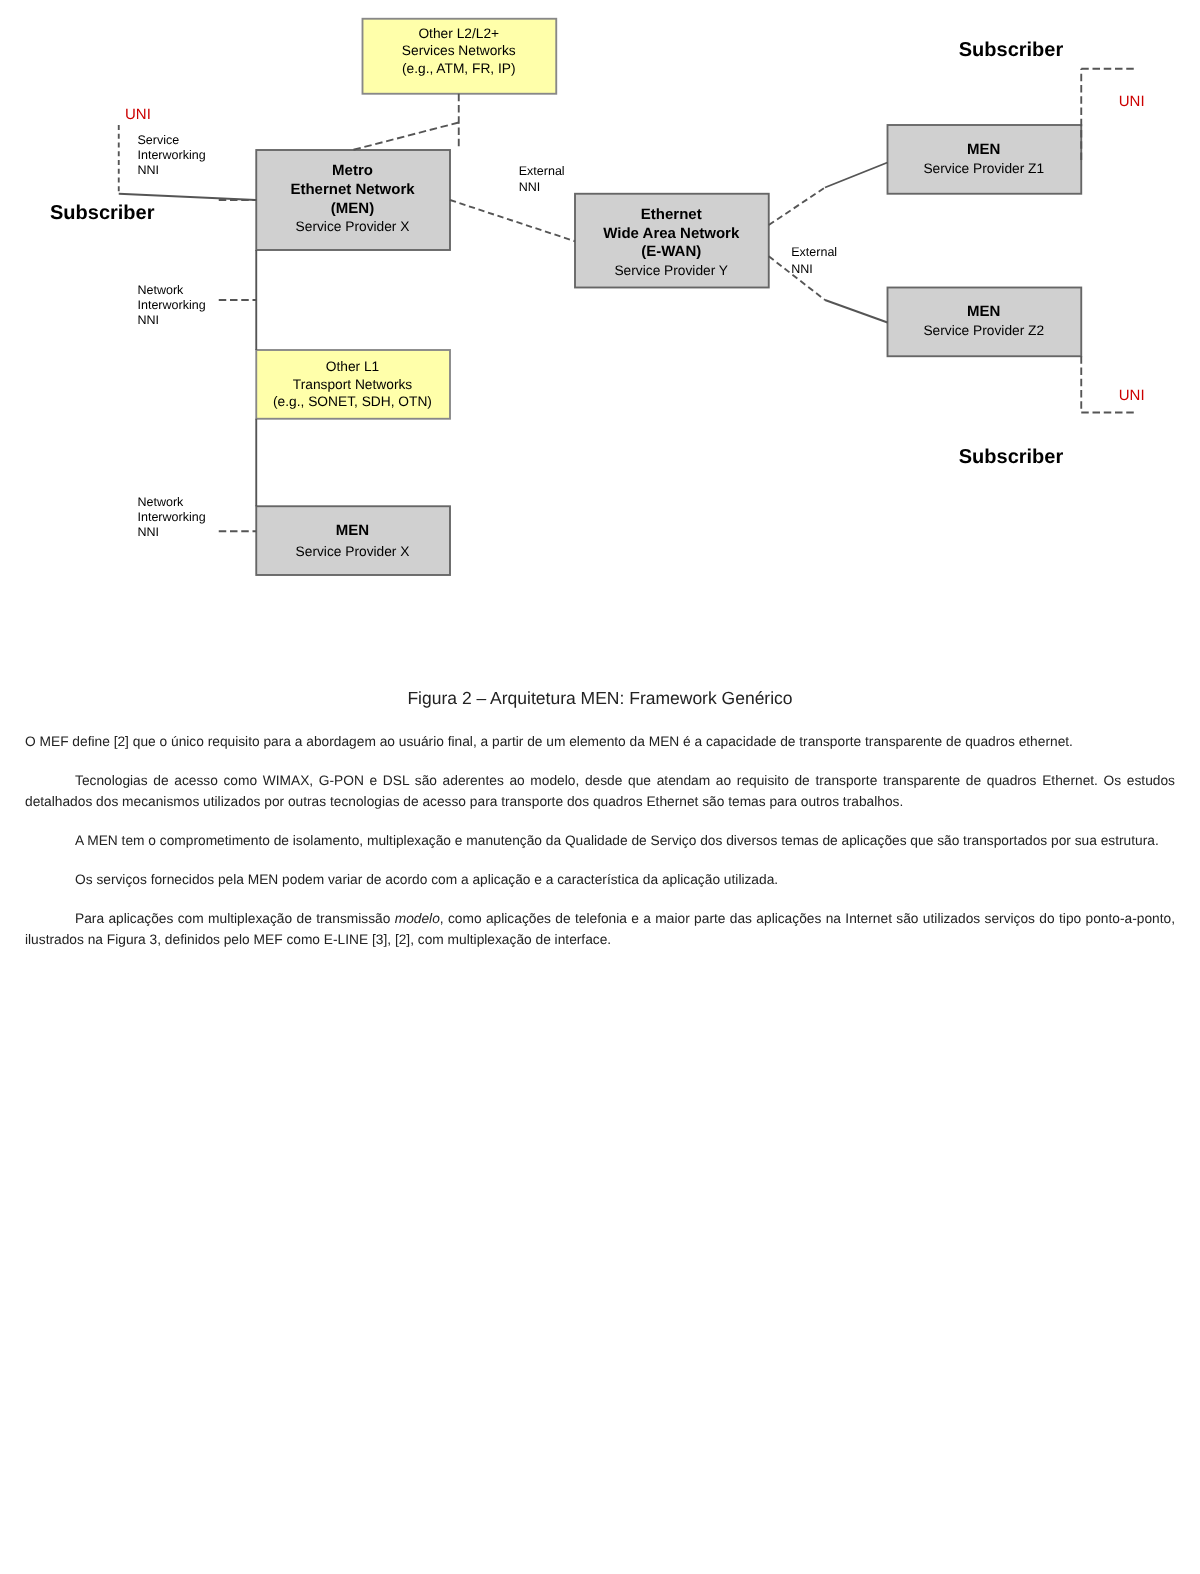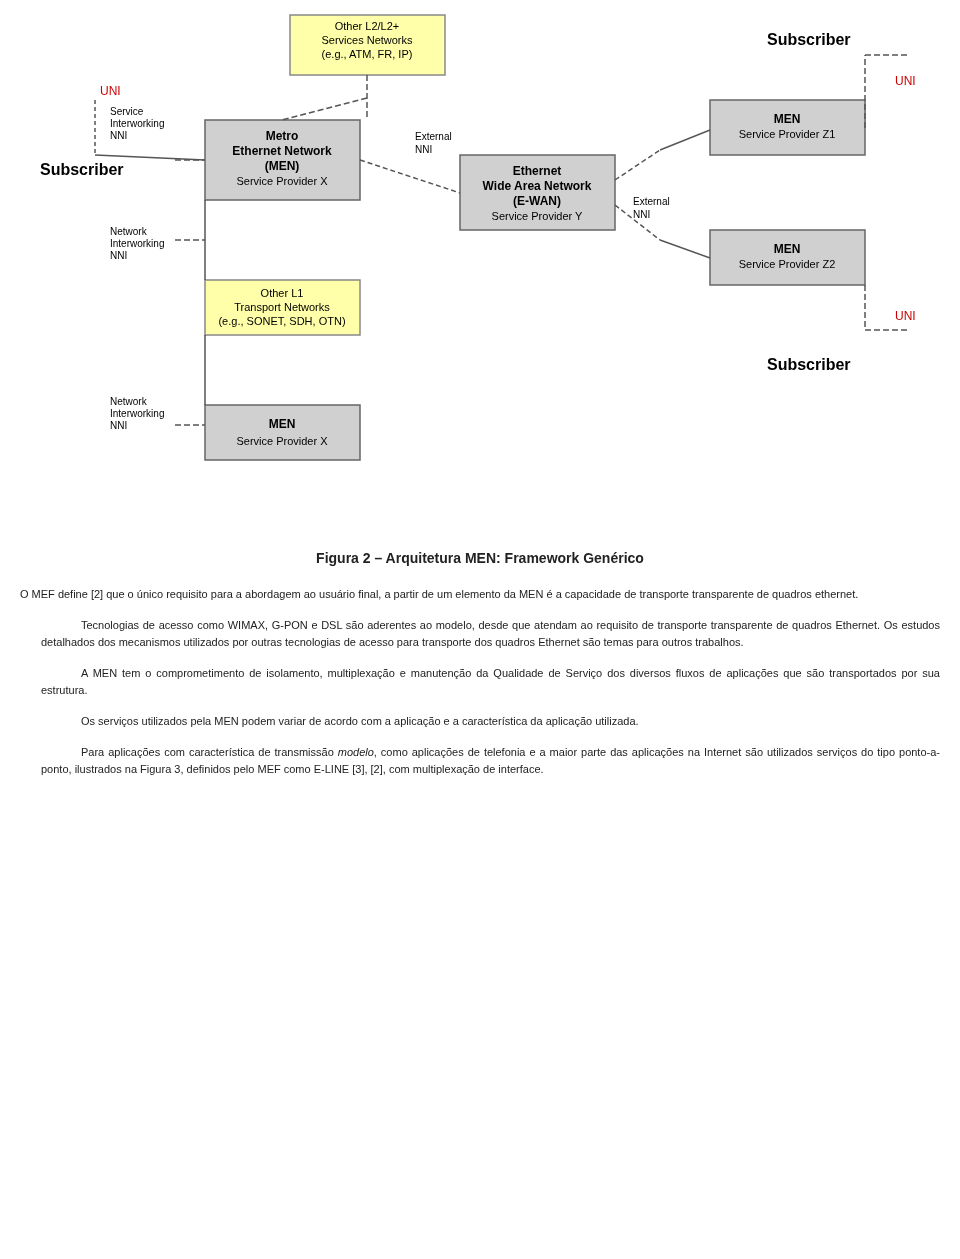--- a/index.html
+++ b/index.html
@@ -23,35 +23,34 @@
 
     svg.diagram {
       width: 100%;
       height: 530px;
     }
 
     
     .figure-caption {
       text-align: center;
       font-size: 14px;
-      font-weight: bold;
+      font-weight: normal;
       margin-bottom: 20px;
       margin-top: 4px;
     }
 
     
     .body-text {
       font-size: 11px;
       line-height: 1.55;
       margin-bottom: 14px;
       text-align: justify;
     }
     .body-text.indented {
       text-indent: 40px;
-      margin-left: 21px;
     }
   </style>
 </head>
 <body>
 
 <div class="diagram-container">
   <svg class="diagram" viewBox="0 0 920 530">
 
     <defs>
       <marker id="arrow" markerWidth="6" markerHeight="6" refX="3" refY="3" orient="auto">
@@ -153,19 +152,19 @@
 
   </svg>
 </div>
 
 <p class="figure-caption">Figura 2 – Arquitetura MEN: Framework Genérico</p>
 
 <p class="body-text">O MEF define [2] que o único requisito para a abordagem ao usuário final, a partir de um elemento da MEN é a capacidade de transporte transparente de quadros ethernet.</p>
 
 <p class="body-text indented">Tecnologias de acesso como WIMAX, G-PON e DSL são aderentes ao modelo, desde que atendam ao requisito de transporte transparente de quadros Ethernet. Os estudos detalhados dos mecanismos utilizados por outras tecnologias de acesso para transporte dos quadros Ethernet são temas para outros trabalhos.</p>
 
-<p class="body-text indented">A MEN tem o comprometimento de isolamento, multiplexação e manutenção da Qualidade de Serviço dos diversos fluxos de aplicações que são transportados por sua estrutura.</p>
+<p class="body-text indented">A MEN tem o comprometimento de isolamento, multiplexação e manutenção da Qualidade de Serviço dos diversos temas de aplicações que são transportados por sua estrutura.</p>
 
-<p class="body-text indented">Os serviços utilizados pela MEN podem variar de acordo com a aplicação e a característica da aplicação utilizada.</p>
+<p class="body-text indented">Os serviços fornecidos pela MEN podem variar de acordo com a aplicação e a característica da aplicação utilizada.</p>
 
 <p class="body-text indented">
-  <span>Para aplicações com característica de transmissão </span><em>modelo</em><span>, como aplicações de telefonia e a maior parte das aplicações na Internet são utilizados serviços do tipo ponto-a-ponto, ilustrados na Figura 3, definidos pelo MEF como E-LINE [3], [2], com multiplexação de interface.</span>
+  <span>Para aplicações com multiplexação de transmissão </span><em>modelo</em><span>, como aplicações de telefonia e a maior parte das aplicações na Internet são utilizados serviços do tipo ponto-a-ponto, ilustrados na Figura 3, definidos pelo MEF como E-LINE [3], [2], com multiplexação de interface.</span>
 </p>
 
 </body></html>

